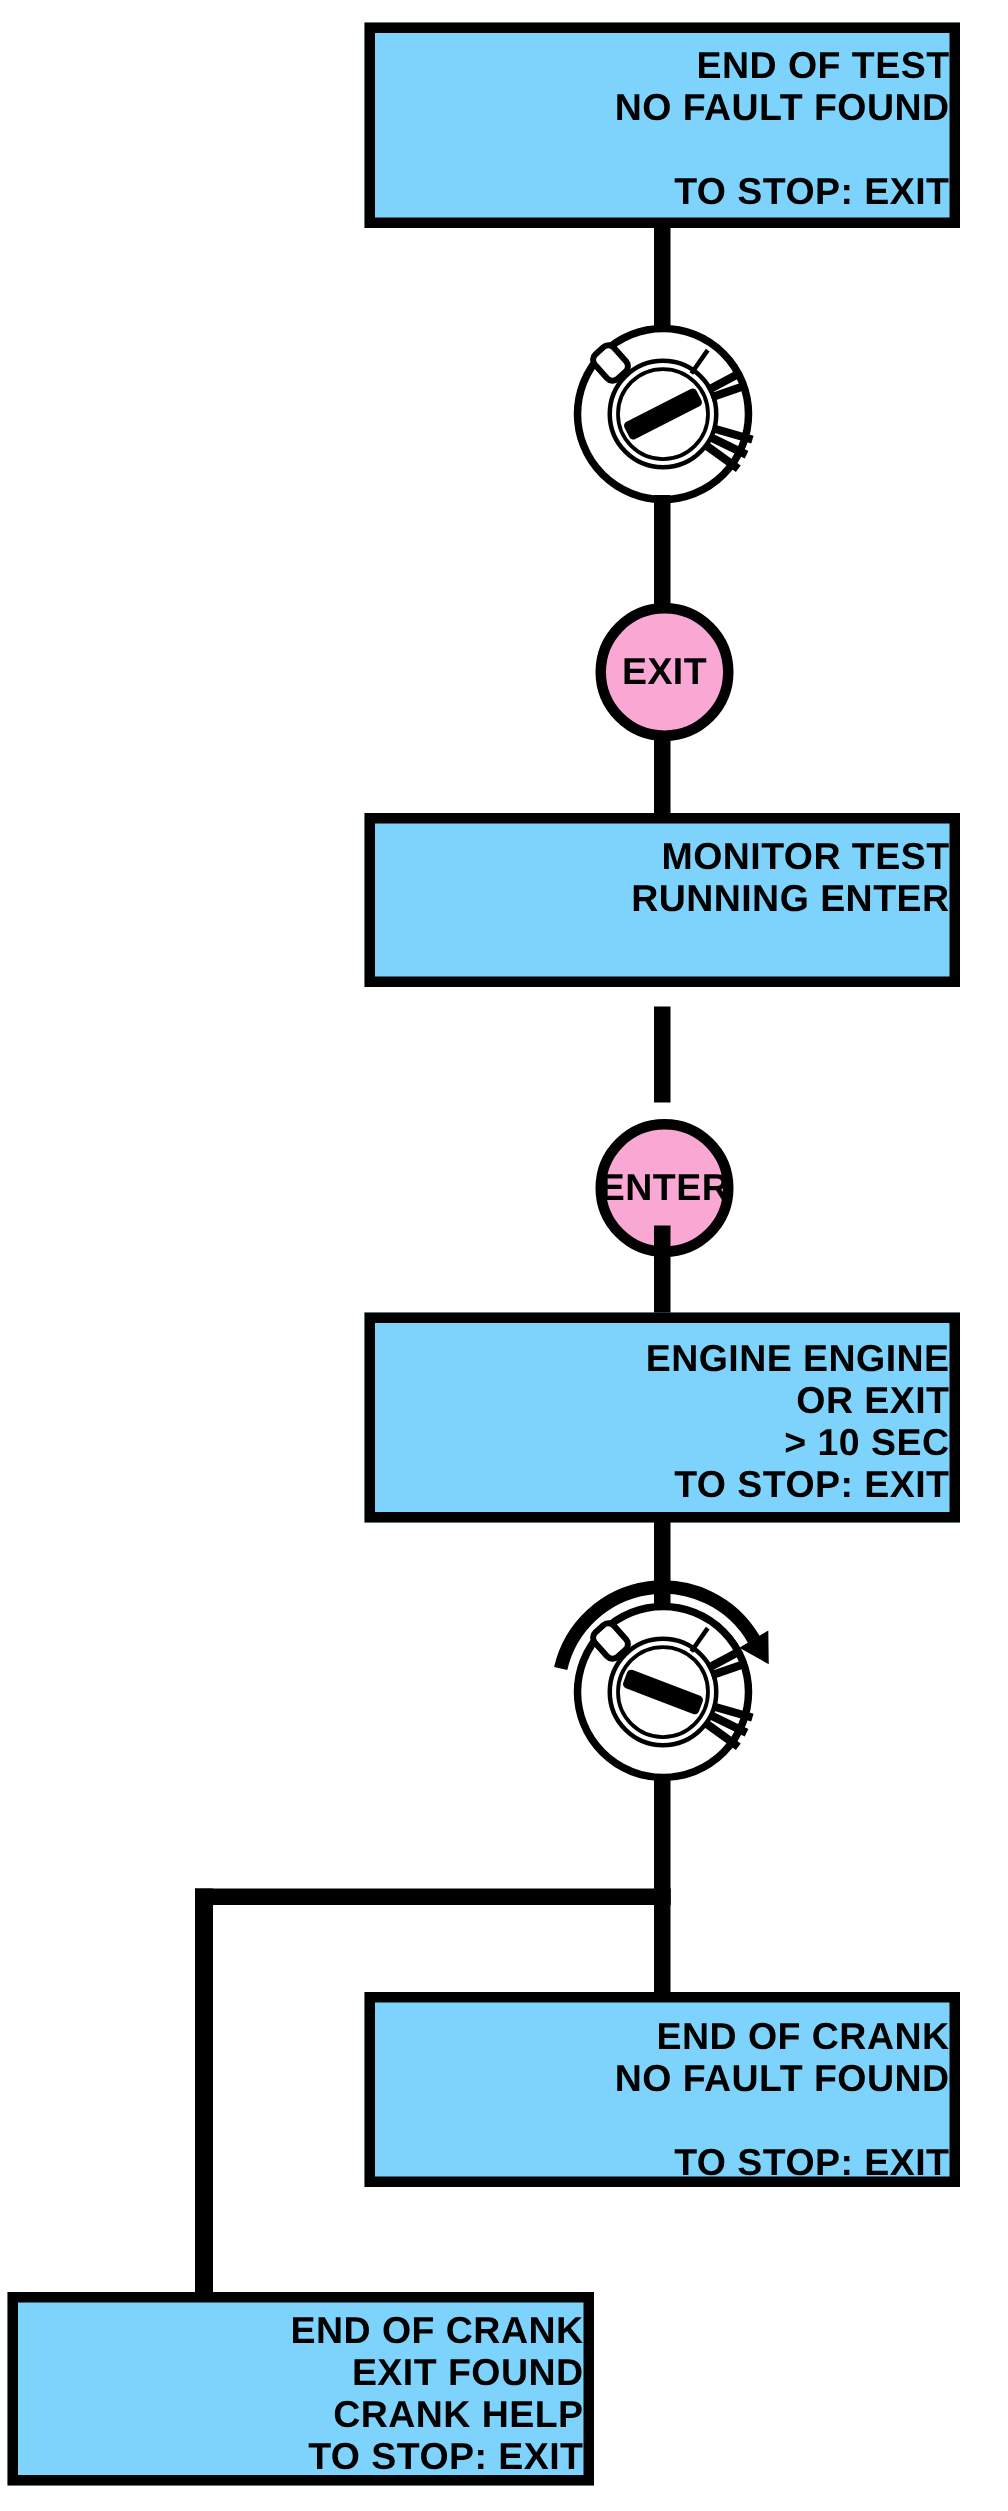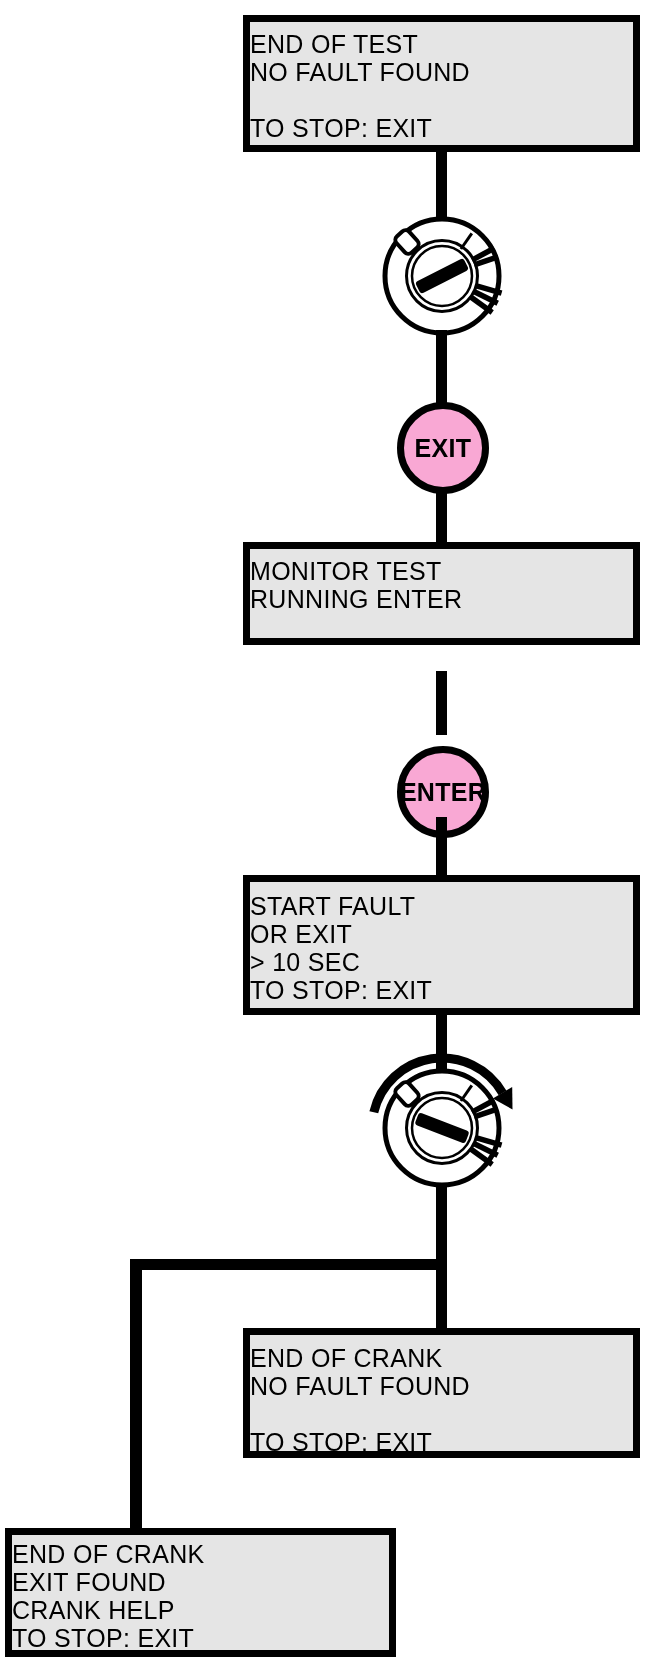--- a/index.html
+++ b/index.html
@@ -13,23 +13,23 @@
     height: 1674px;
     background: #ffffff;
     font-family: "Liberation Sans", sans-serif;
     color: #000000;
     overflow: hidden;
   }
   .box {
     position: absolute;
     box-sizing: border-box;
     border: 7px solid #000;
-    background: #e5e5e5;
-    text-align: left;
-    font-weight: normal;
+    background: #7dd3fc;
+    text-align: right;
+    font-weight: bold;
     font-size: 25px;
     line-height: 28px;
     letter-spacing: 0.3px;
   }
   .box .line {
     height: 28px;
     white-space: nowrap;
   }
   .connector {
     position: absolute;
@@ -91,35 +91,35 @@
   </svg>
 
   <div class="connector" style="left:436px; top:330px; width:11px; height:80px;"></div>
 
   <div class="circle-btn" style="left:397px; top:402px;">
     <span>EXIT</span>
   </div>
 
   <div class="connector" style="left:436px; top:490px; width:11px; height:58px;"></div>
 
-  <div class="box" style="left:243px; top:542px; width:397px; height:103px; padding-top:8px;">
+  <div class="box" style="left:243px; top:542px; width:397px; height:116px; padding-top:8px;">
     <div class="line">MONITOR TEST</div>
     <div class="line">RUNNING ENTER</div>
   </div>
 
   <div class="connector" style="left:436px; top:671px; width:11px; height:64px;"></div>
 
   <div class="circle-btn" style="left:397px; top:746px;">
     <span>ENTER</span>
   </div>
 
   <div class="connector" style="left:436px; top:817px; width:11px; height:62px;"></div>
 
   <div class="box" style="left:243px; top:875px; width:397px; height:140px; padding-top:10px;">
-    <div class="line">START FAULT</div>
+    <div class="line">ENGINE ENGINE</div>
     <div class="line">OR EXIT</div>
     <div class="line">&gt; 10 SEC</div>
     <div class="line">TO STOP: EXIT</div>
   </div>
 
   <div class="connector" style="left:436px; top:1011px; width:11px; height:70px;"></div>
 
   <svg class="keyicon" style="left:352px; top:1038px;" viewBox="-90 -90 180 180" aria-hidden="true">
     <path d="M -68.2 -15.7 A 70 70 0 0 1 60.6 -35" fill="none" stroke="#000" stroke-width="9"></path>
     <polygon points="70.5,-18.5 70.2,-41 50.9,-29.5" fill="#000"></polygon>

